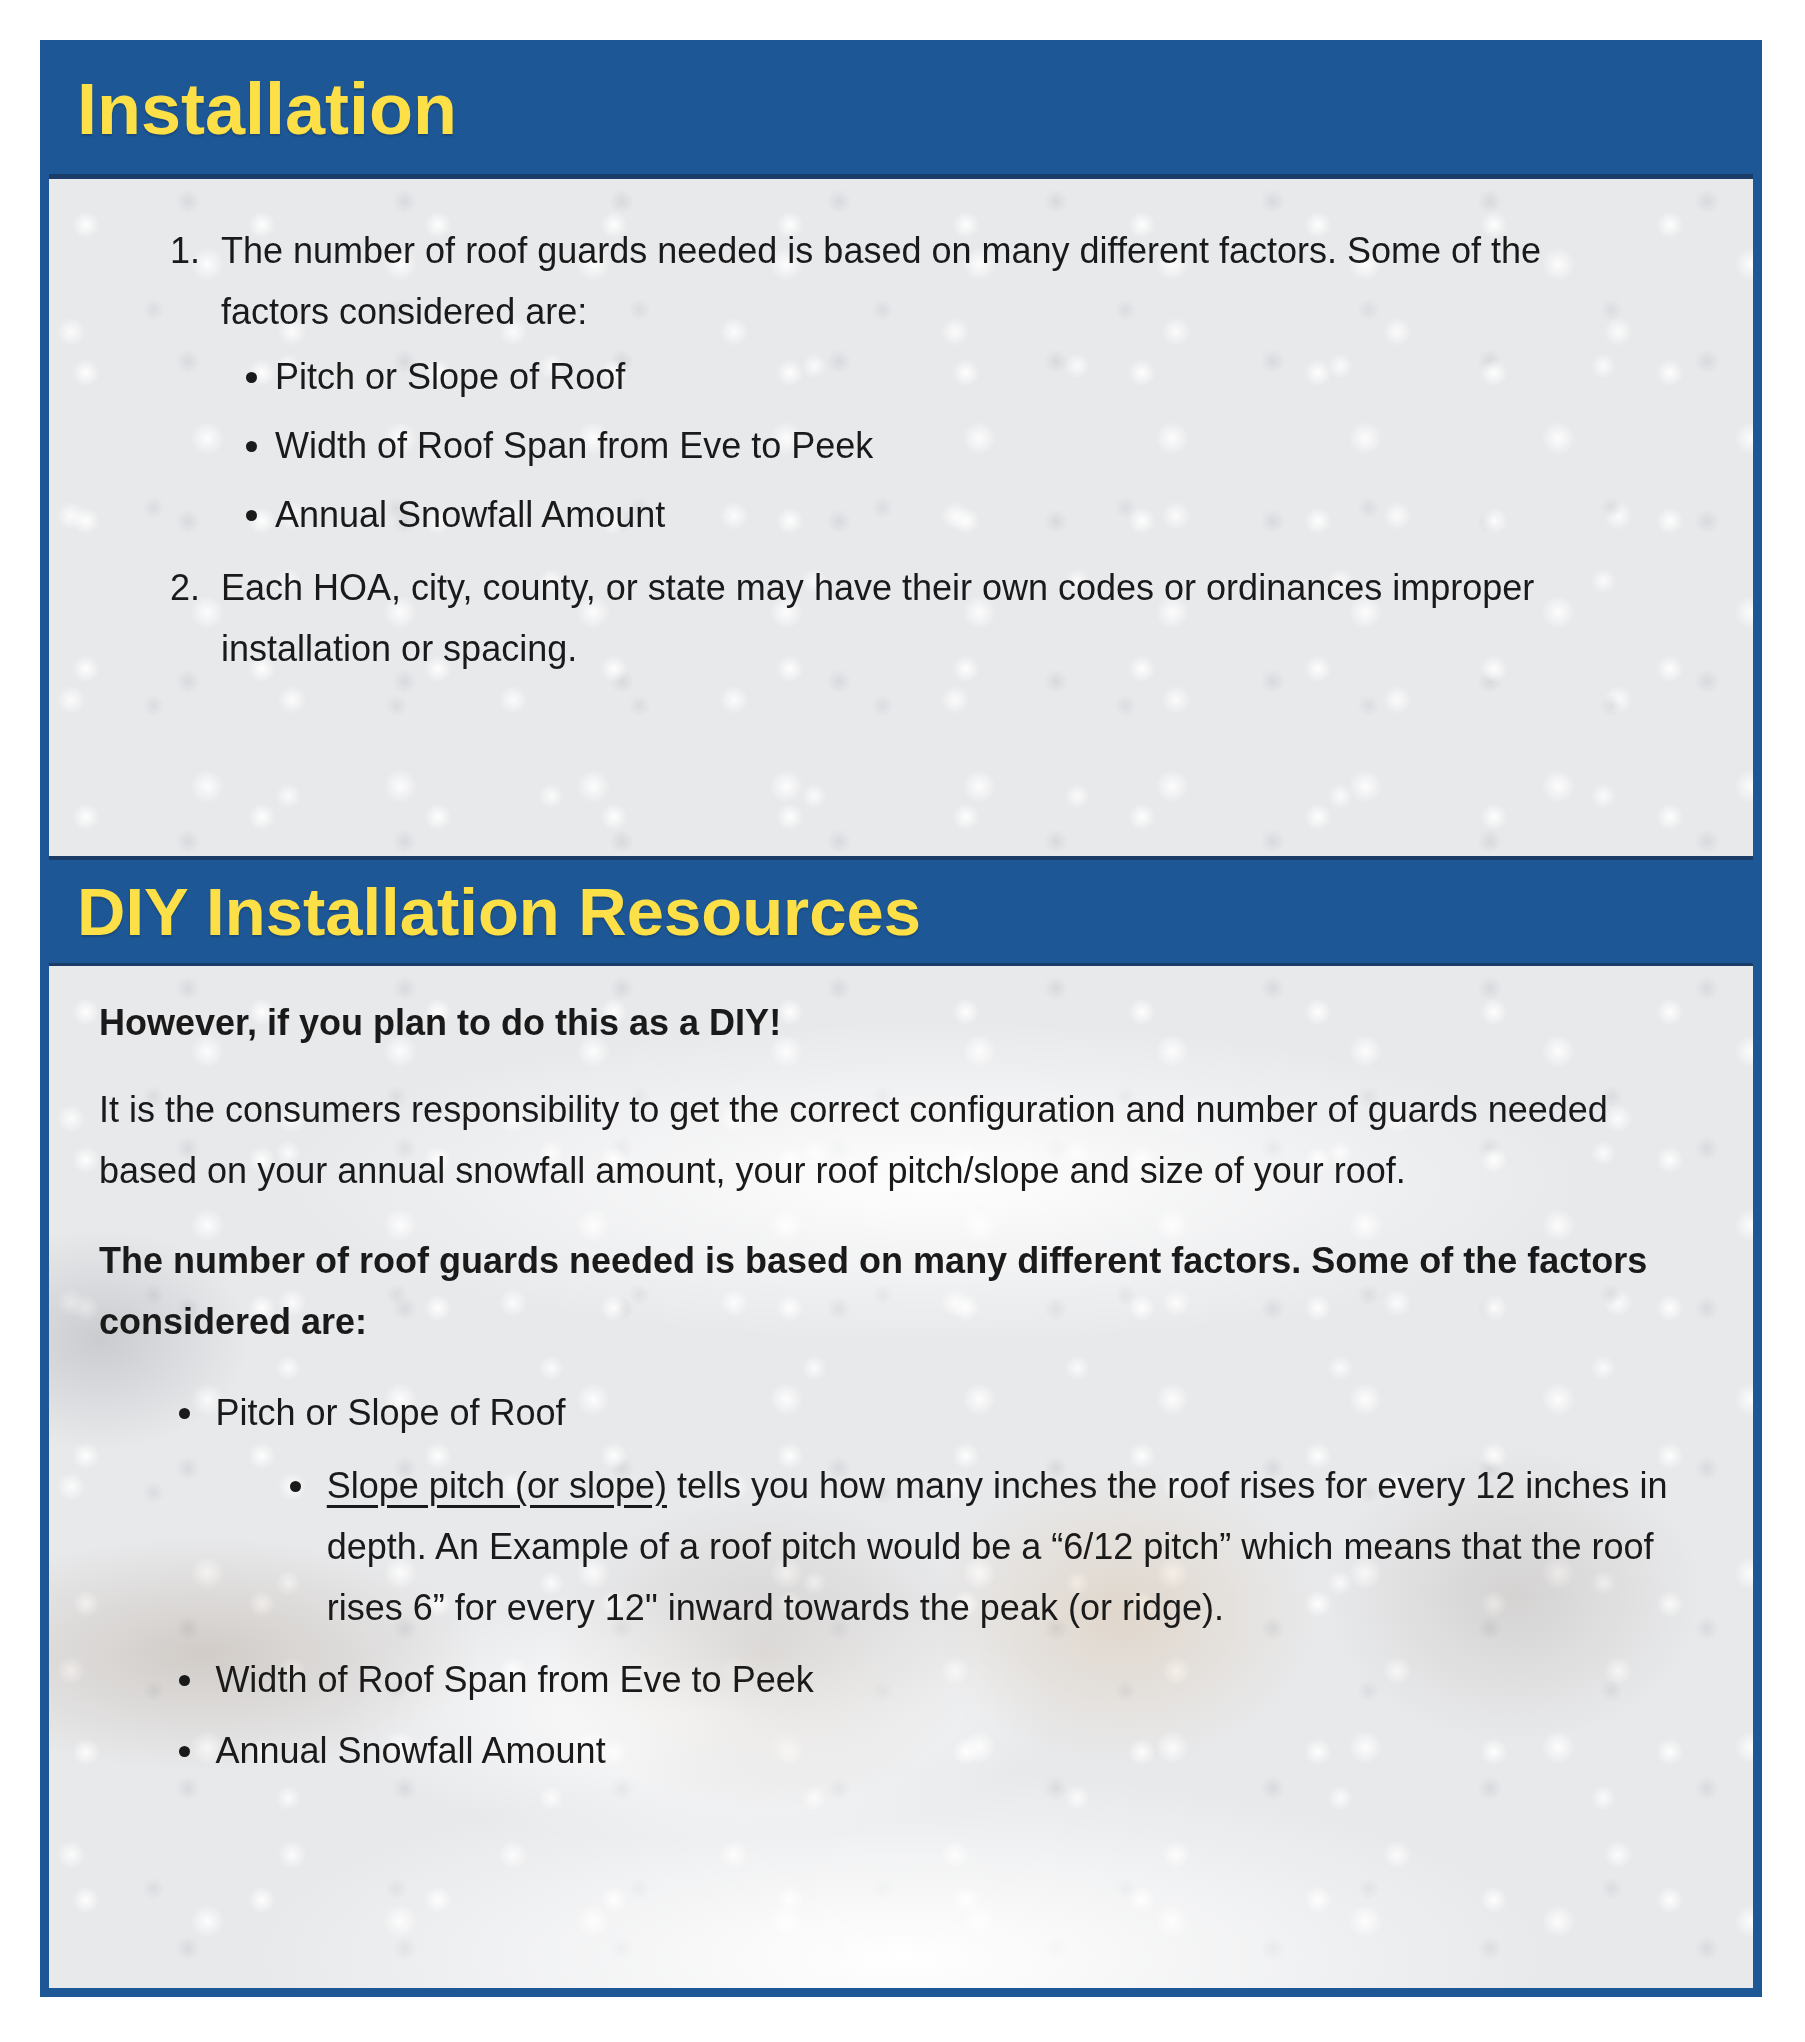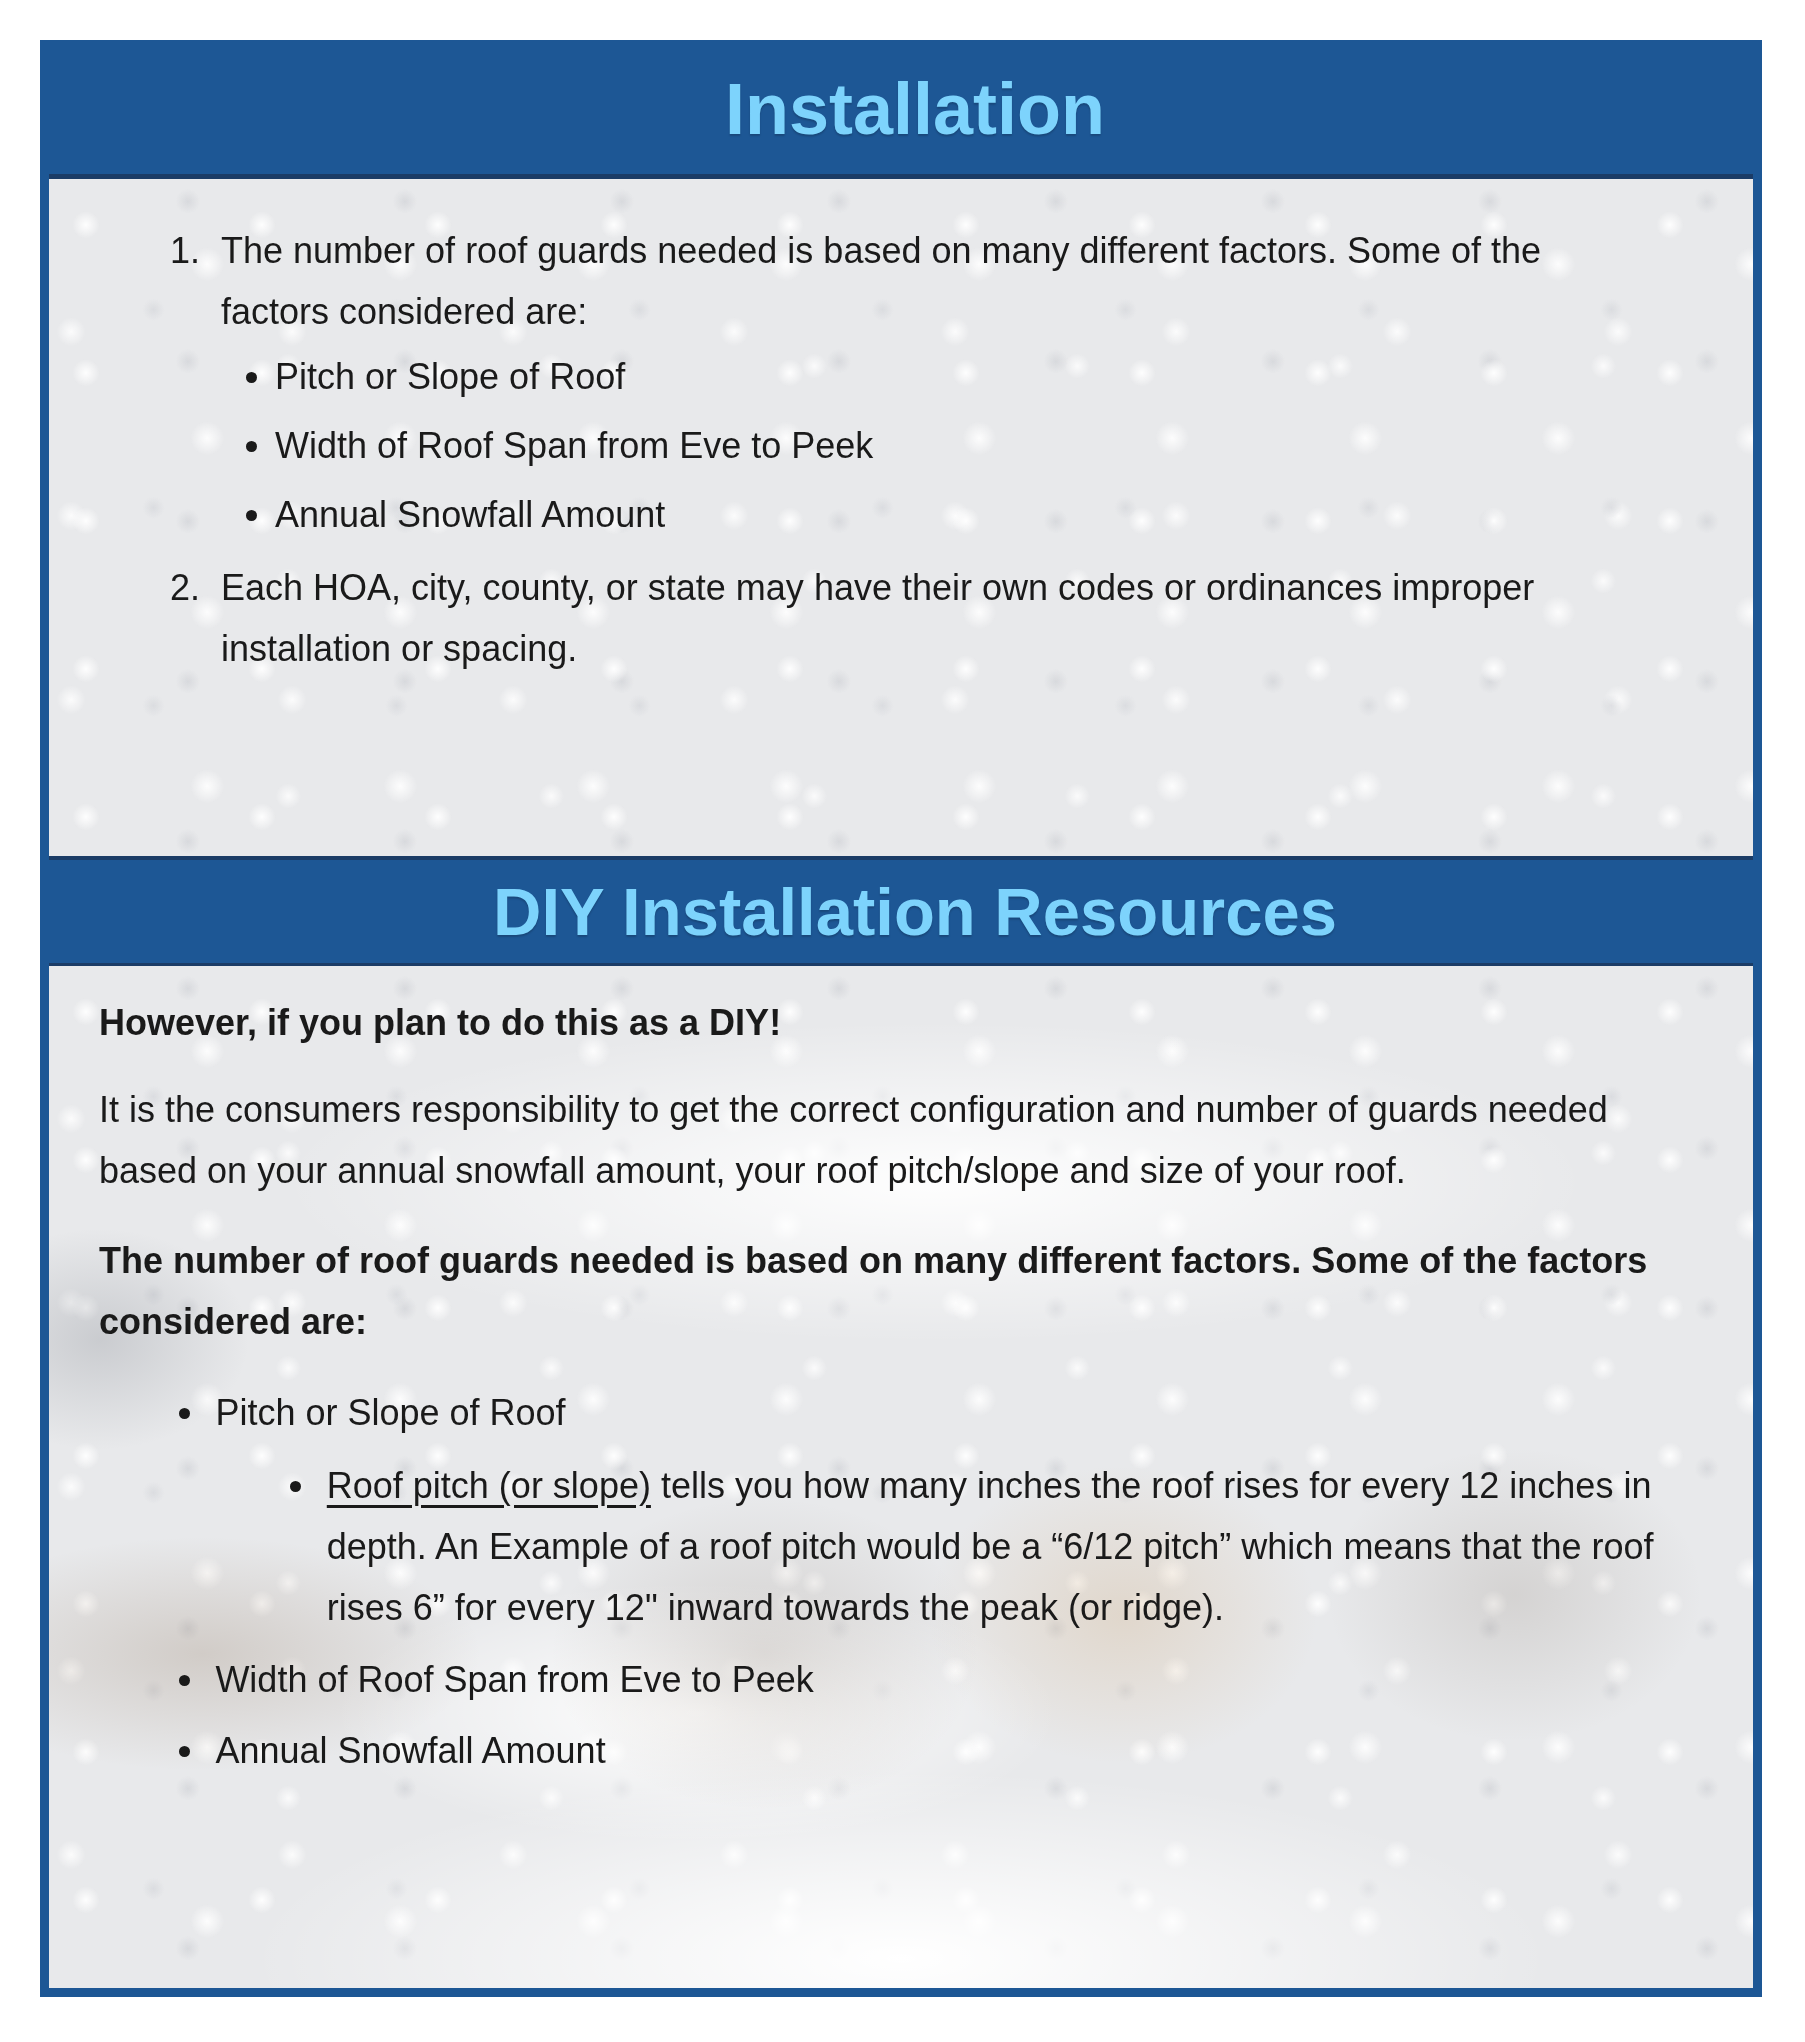--- a/index.html
+++ b/index.html
@@ -13,24 +13,24 @@
     position:absolute;left:40px;top:40px;width:1722px;height:1957px;
     border:9.3px solid #1d5795;
     box-sizing:border-box;
     display:flex;flex-direction:column;
     background:#ffffff;
     overflow:hidden;
   }
   
   .bar{
     background:#1d5795;
-    color:#7dd3fc;
+    color:#fde047;
     box-sizing:border-box;
     flex:0 0 auto;
-    display:flex;align-items:center;justify-content:center;
+    display:flex;align-items:center;
   }
   .bar-1{
     height:130px;
     border-bottom:5.6px solid #1b3c66;
     padding:0 0 5.6px 28px;
   }
   .bar-2{
     height:110px;
     border-top:4.6px solid #1b3c66;
     border-bottom:3.7px solid #1b3c66;
@@ -177,21 +177,21 @@
 
       <p class="p-resp">It is the consumers responsibility to get the correct configuration and number of guards needed based on your annual snowfall amount, your roof pitch/slope and size of your roof.</p>
 
 
       <p class="p-factors">The number of roof guards needed is based on many different factors. Some of the factors considered are:</p>
 
       <ul class="diy-bullets">
         <li>
           <span>Pitch or Slope of Roof</span>
           <ul>
-            <li><span class="u-line">Roof pitch (or slope)</span><span> tells you how many inches the roof rises for every 12 inches in depth. An Example of a roof pitch would be a “6/12 pitch” which means that the roof rises 6” for every 12" inward towards the peak (or ridge).</span></li>
+            <li><span class="u-line">Slope pitch (or slope)</span><span> tells you how many inches the roof rises for every 12 inches in depth. An Example of a roof pitch would be a “6/12 pitch” which means that the roof rises 6” for every 12" inward towards the peak (or ridge).</span></li>
           </ul>
         </li>
         <li><span>Width of Roof Span from Eve to Peek</span></li>
         <li><span>Annual Snowfall Amount</span></li>
       </ul>
     </div>
   </div>
 
 </div>
 

